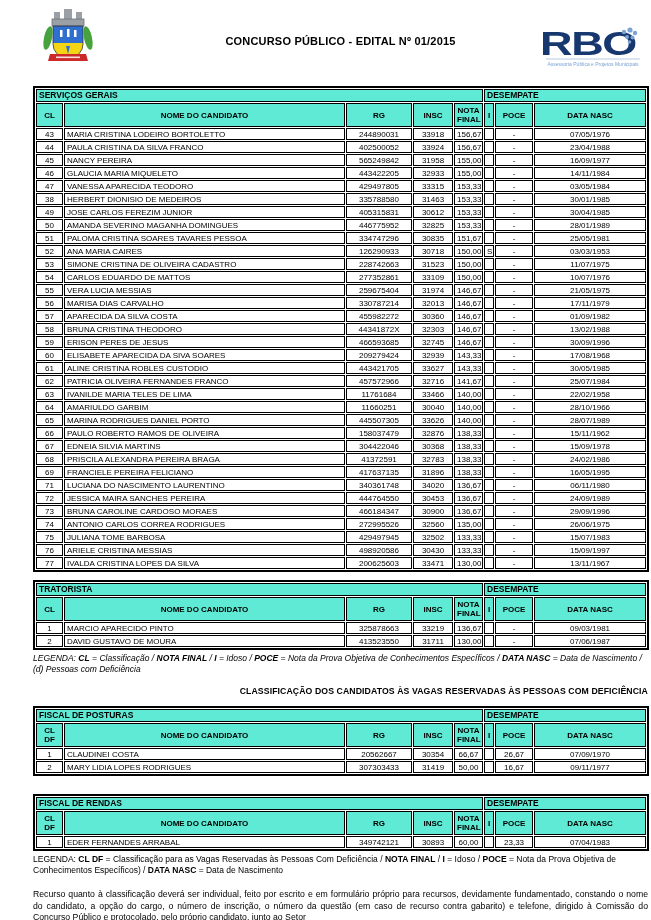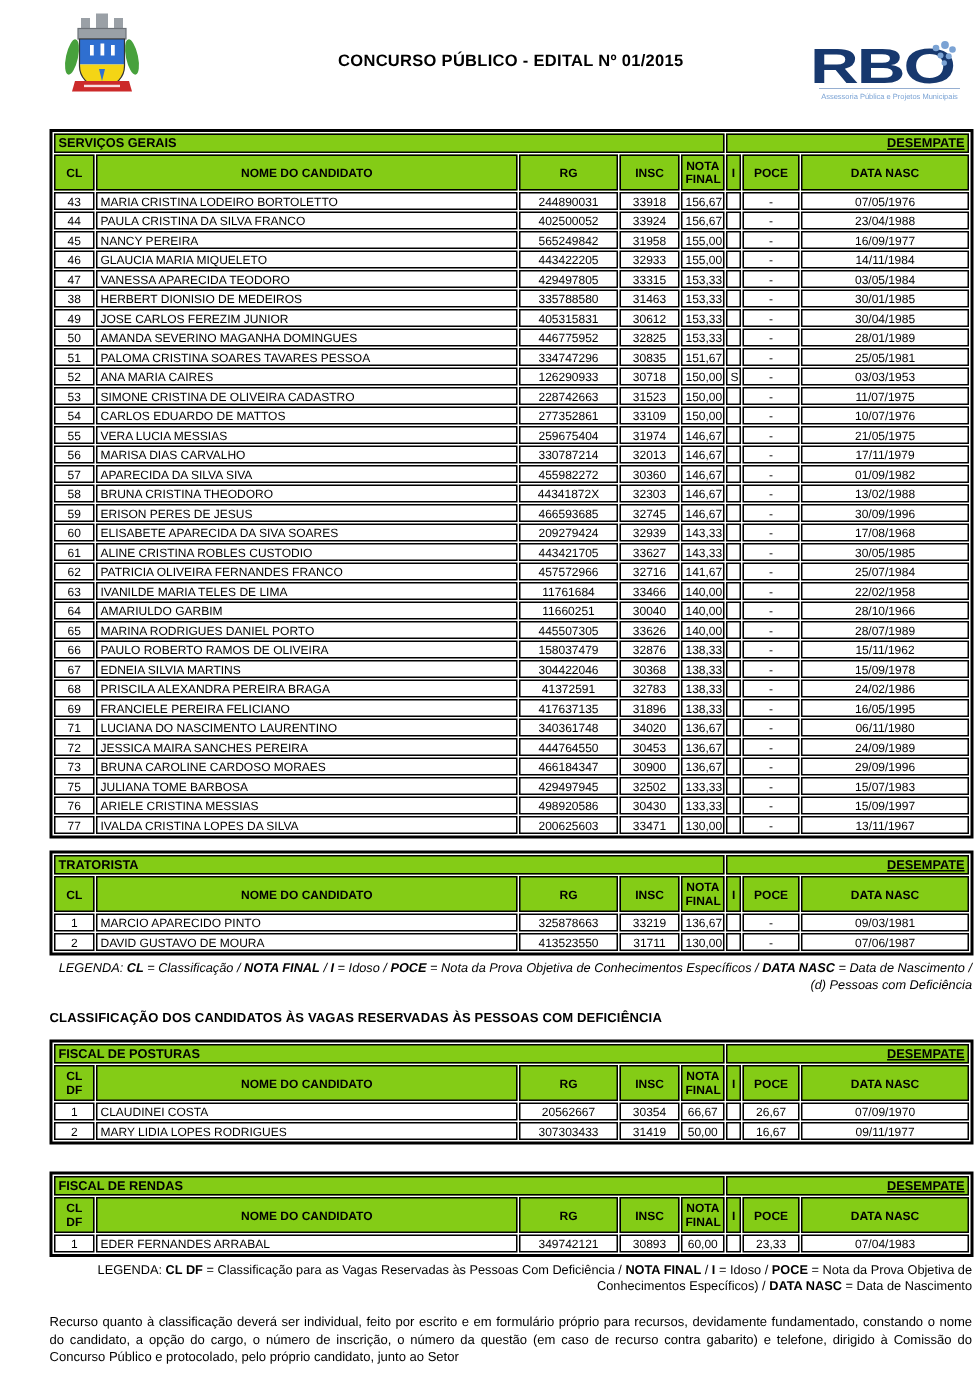--- a/index.html
+++ b/index.html
@@ -16,31 +16,31 @@
   .rbo{position:absolute;right:0;top:16px;width:112px;text-align:center;}
   
   table.res{
     border-collapse:separate;border-spacing:1px;table-layout:fixed;
     width:615px;background:#fff;border:2px solid #000;margin:0;
   }
   table.res th,table.res td{
     border:1px solid #000;font-size:8px;line-height:9px;padding:0 2px;
     overflow:hidden;white-space:nowrap;background:#fff;
   }
-  table.res th{background:#84cc16;font-weight:bold;}
+  table.res th{background:#5eead4;font-weight:bold;}
   table.res th.ttl{text-align:left;height:11px;font-size:8.5px;}
-  table.res th.des{text-align:right;height:11px;font-size:8.5px;text-decoration:underline;}
+  table.res th.des{text-align:left;height:11px;font-size:8.5px;}
   table.res th.h{text-align:center;height:22px;white-space:normal;vertical-align:middle;}
   table.res td{height:10px;text-align:center;}
   table.res td.col-nome{text-align:left;}
   .gap8{height:8px;} .gap18{height:18px;}
   
-  .legend{font-size:8.5px;line-height:10.5px;margin-top:3px;text-align:right;}
+  .legend{font-size:8.5px;line-height:10.5px;margin-top:3px;text-align:left;}
   .legend.it{font-style:italic;}
-  .section-heading{font-weight:bold;font-size:8.7px;text-align:left;margin:12px 0 10px 0;letter-spacing:.1px;}
+  .section-heading{font-weight:bold;font-size:8.7px;text-align:right;margin:12px 0 10px 0;letter-spacing:.1px;}
   .footer-par{font-size:8.7px;line-height:11.5px;text-align:justify;margin-top:14px;}
 </style>
 </head>
 <body>
 
 <div class="page">
 
   <div class="doc-header">
     <svg class="crest" width="60" height="60" viewBox="0 0 60 60">
 
@@ -260,21 +260,21 @@
           <td class="col-nome">MARISA DIAS CARVALHO</td>
           <td class="col-rg">330787214</td>
           <td class="col-insc">32013</td>
           <td class="col-nota-final">146,67</td>
           <td class="col-idoso"></td>
           <td class="col-poce">-</td>
           <td class="col-data-nasc">17/11/1979</td>
         </tr>
         <tr>
           <td class="col-cl">57</td>
-          <td class="col-nome">APARECIDA DA SILVA SIVA</td>
+          <td class="col-nome">APARECIDA DA SILVA COSTA</td>
           <td class="col-rg">455982272</td>
           <td class="col-insc">30360</td>
           <td class="col-nota-final">146,67</td>
           <td class="col-idoso"></td>
           <td class="col-poce">-</td>
           <td class="col-data-nasc">01/09/1982</td>
         </tr>
         <tr>
           <td class="col-cl">58</td>
           <td class="col-nome">BRUNA CRISTINA THEODORO</td>
@@ -417,20 +417,30 @@
         </tr>
         <tr>
           <td class="col-cl">73</td>
           <td class="col-nome">BRUNA CAROLINE CARDOSO MORAES</td>
           <td class="col-rg">466184347</td>
           <td class="col-insc">30900</td>
           <td class="col-nota-final">136,67</td>
           <td class="col-idoso"></td>
           <td class="col-poce">-</td>
           <td class="col-data-nasc">29/09/1996</td>
+        </tr>
+        <tr>
+          <td class="col-cl">74</td>
+          <td class="col-nome">ANTONIO CARLOS CORREA RODRIGUES</td>
+          <td class="col-rg">272995526</td>
+          <td class="col-insc">32560</td>
+          <td class="col-nota-final">135,00</td>
+          <td class="col-idoso"></td>
+          <td class="col-poce">-</td>
+          <td class="col-data-nasc">26/06/1975</td>
         </tr>
         <tr>
           <td class="col-cl">75</td>
           <td class="col-nome">JULIANA TOME BARBOSA</td>
           <td class="col-rg">429497945</td>
           <td class="col-insc">32502</td>
           <td class="col-nota-final">133,33</td>
           <td class="col-idoso"></td>
           <td class="col-poce">-</td>
           <td class="col-data-nasc">15/07/1983</td>

